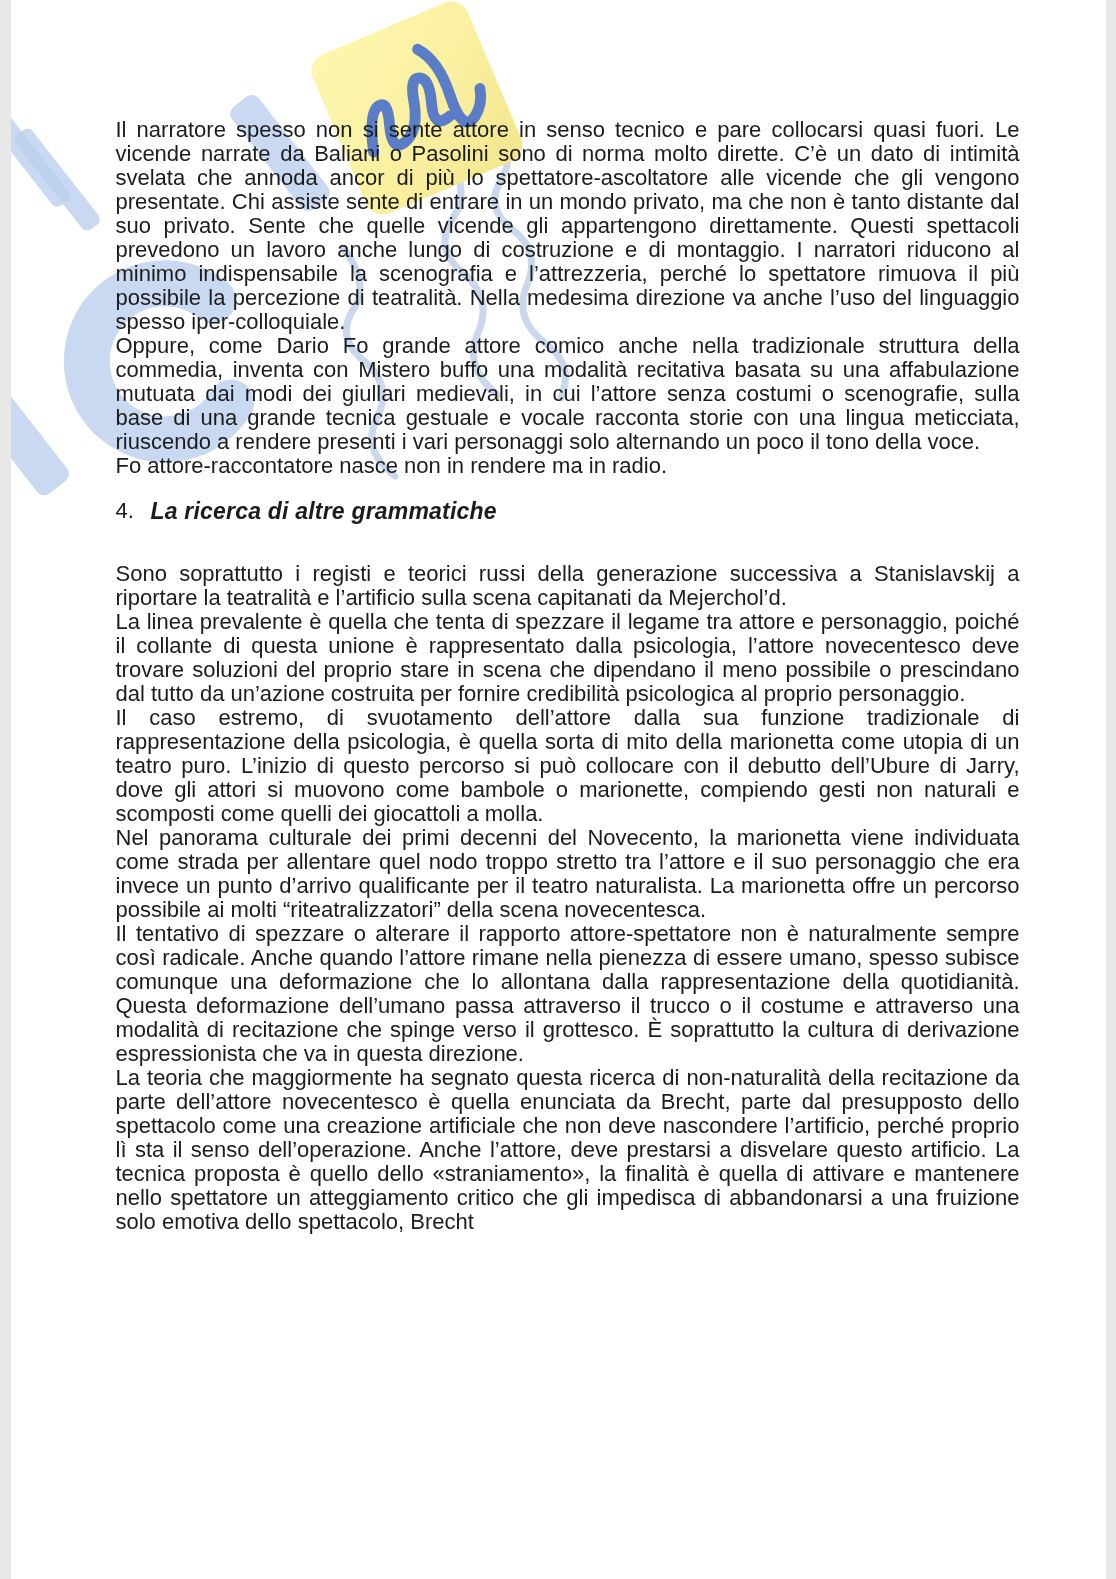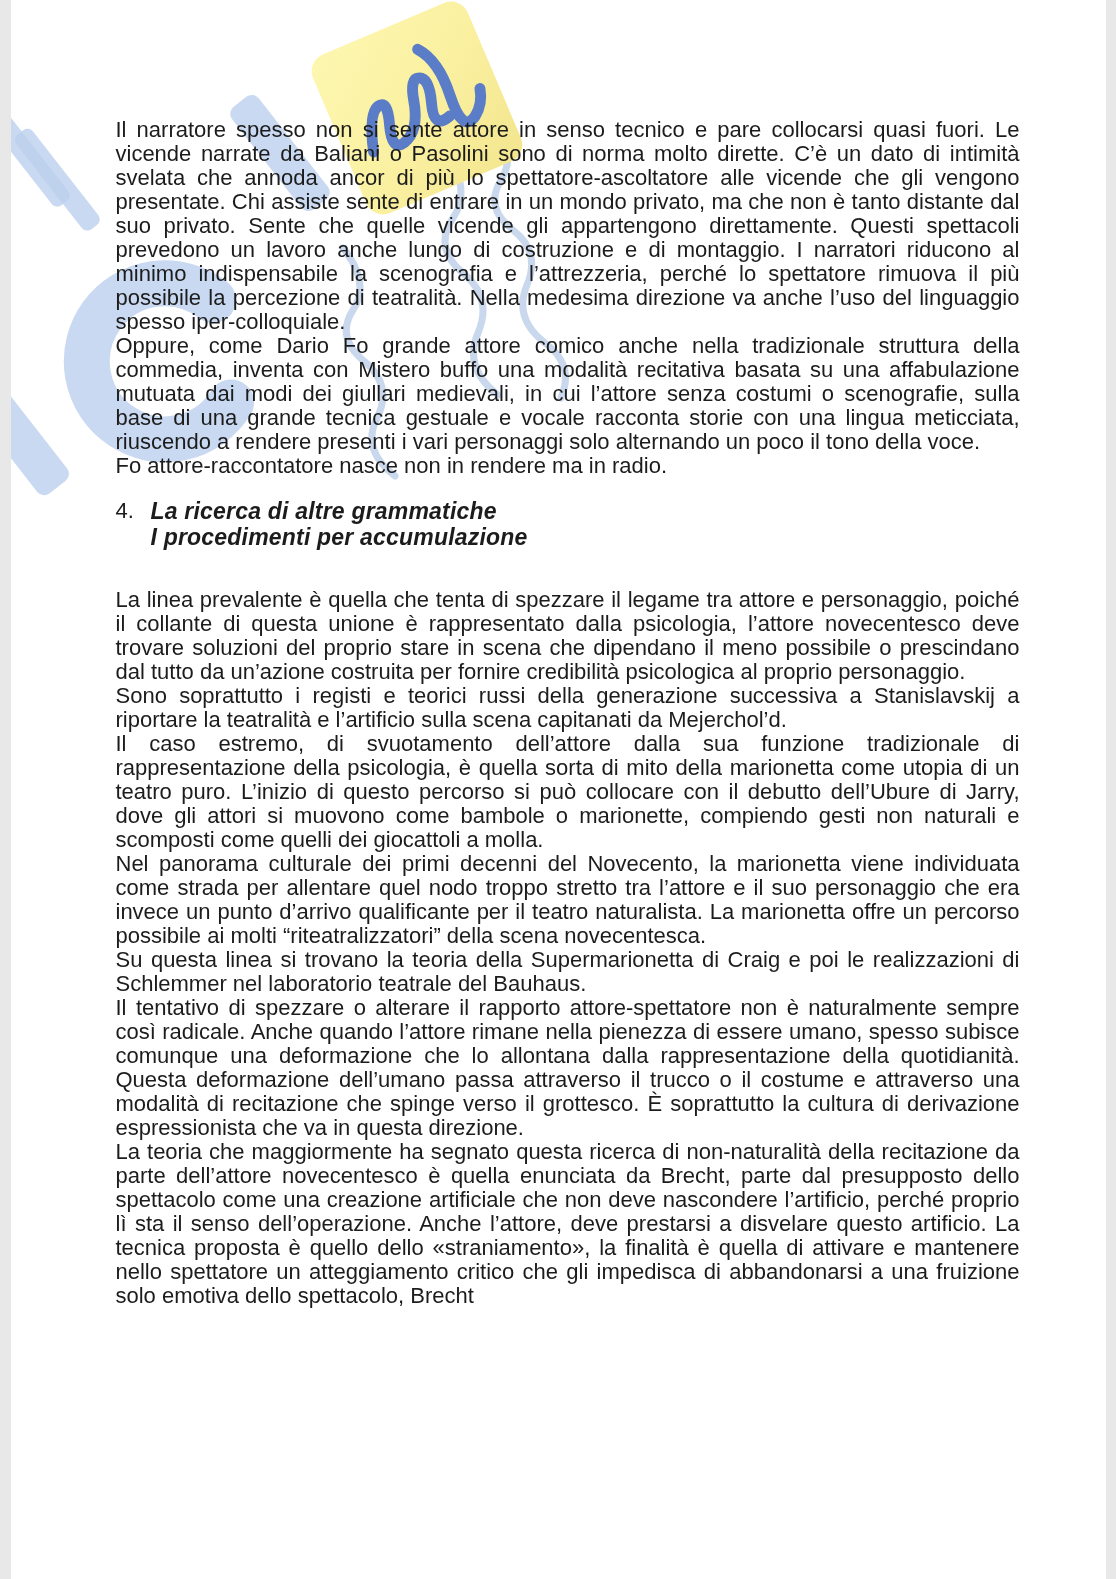--- a/index.html
+++ b/index.html
@@ -81,25 +81,24 @@
   </div>
 
   <div class="content">
 
     <p>Il narratore spesso non si sente attore in senso tecnico e pare collocarsi quasi fuori. Le vicende narrate da Baliani o Pasolini sono di norma molto dirette. C’è un dato di intimità svelata che annoda ancor di più lo spettatore-ascoltatore alle vicende che gli vengono presentate. Chi assiste sente di entrare in un mondo privato, ma che non è tanto distante dal suo privato. Sente che quelle vicende gli appartengono direttamente. Questi spettacoli prevedono un lavoro anche lungo di costruzione e di montaggio. I narratori riducono al minimo indispensabile la scenografia e l’attrezzeria, perché lo spettatore rimuova il più possibile la percezione di teatralità. Nella medesima direzione va anche l’uso del linguaggio spesso iper-colloquiale.</p>
     <p>Oppure, come Dario Fo grande attore comico anche nella tradizionale struttura della commedia, inventa con Mistero buffo una modalità recitativa basata su una affabulazione mutuata dai modi dei giullari medievali, in cui l’attore senza costumi o scenografie, sulla base di una grande tecnica gestuale e vocale racconta storie con una lingua meticciata, riuscendo a rendere presenti i vari personaggi solo alternando un poco il tono della voce.</p>
     <p>Fo attore-raccontatore nasce non in rendere ma in radio.</p>
 
     <div class="heading">
       <span class="h-num">4.</span>
-      <span class="h-text"><span>La ricerca di altre grammatiche</span><br><span>I procedimenti per accumulazione</span></span>
+      <span class="h-text"><span>La ricerca di altre grammatiche</span><br></span>
     </div>
 
+    <p>Sono soprattutto i registi e teorici russi della generazione successiva a Stanislavskij a riportare la teatralità e l’artificio sulla scena capitanati da Mejerchol’d.</p>
     <p>La linea prevalente è quella che tenta di spezzare il legame tra attore e personaggio, poiché il collante di questa unione è rappresentato dalla psicologia, l’attore novecentesco deve trovare soluzioni del proprio stare in scena che dipendano il meno possibile o prescindano dal tutto da un’azione costruita per fornire credibilità psicologica al proprio personaggio.</p>
-    <p>Sono soprattutto i registi e teorici russi della generazione successiva a Stanislavskij a riportare la teatralità e l’artificio sulla scena capitanati da Mejerchol’d.</p>
     <p>Il caso estremo, di svuotamento dell’attore dalla sua funzione tradizionale di rappresentazione della psicologia, è quella sorta di mito della marionetta come utopia di un teatro puro. L’inizio di questo percorso si può collocare con il debutto dell’Ubure di Jarry, dove gli attori si muovono come bambole o marionette, compiendo gesti non naturali e scomposti come quelli dei giocattoli a molla.</p>
     <p>Nel panorama culturale dei primi decenni del Novecento, la marionetta viene individuata come strada per allentare quel nodo troppo stretto tra l’attore e il suo personaggio che era invece un punto d’arrivo qualificante per il teatro naturalista. La marionetta offre un percorso possibile ai molti “riteatralizzatori” della scena novecentesca.</p>
-    <p>Su questa linea si trovano la teoria della Supermarionetta di Craig e poi le realizzazioni di Schlemmer nel laboratorio teatrale del Bauhaus.</p>
     <p>Il tentativo di spezzare o alterare il rapporto attore-spettatore non è naturalmente sempre così radicale. Anche quando l’attore rimane nella pienezza di essere umano, spesso subisce comunque una deformazione che lo allontana dalla rappresentazione della quotidianità. Questa deformazione dell’umano passa attraverso il trucco o il costume e attraverso una modalità di recitazione che spinge verso il grottesco. È soprattutto la cultura di derivazione espressionista che va in questa direzione.</p>
     <p>La teoria che maggiormente ha segnato questa ricerca di non-naturalità della recitazione da parte dell’attore novecentesco è quella enunciata da Brecht, parte dal presupposto dello spettacolo come una creazione artificiale che non deve nascondere l’artificio, perché proprio lì sta il senso dell’operazione. Anche l’attore, deve prestarsi a disvelare questo artificio. La tecnica proposta è quello dello «straniamento», la finalità è quella di attivare e mantenere nello spettatore un atteggiamento critico che gli impedisca di abbandonarsi a una fruizione solo emotiva dello spettacolo, Brecht</p>
 
   </div>
 </div>
 
 </body></html>

